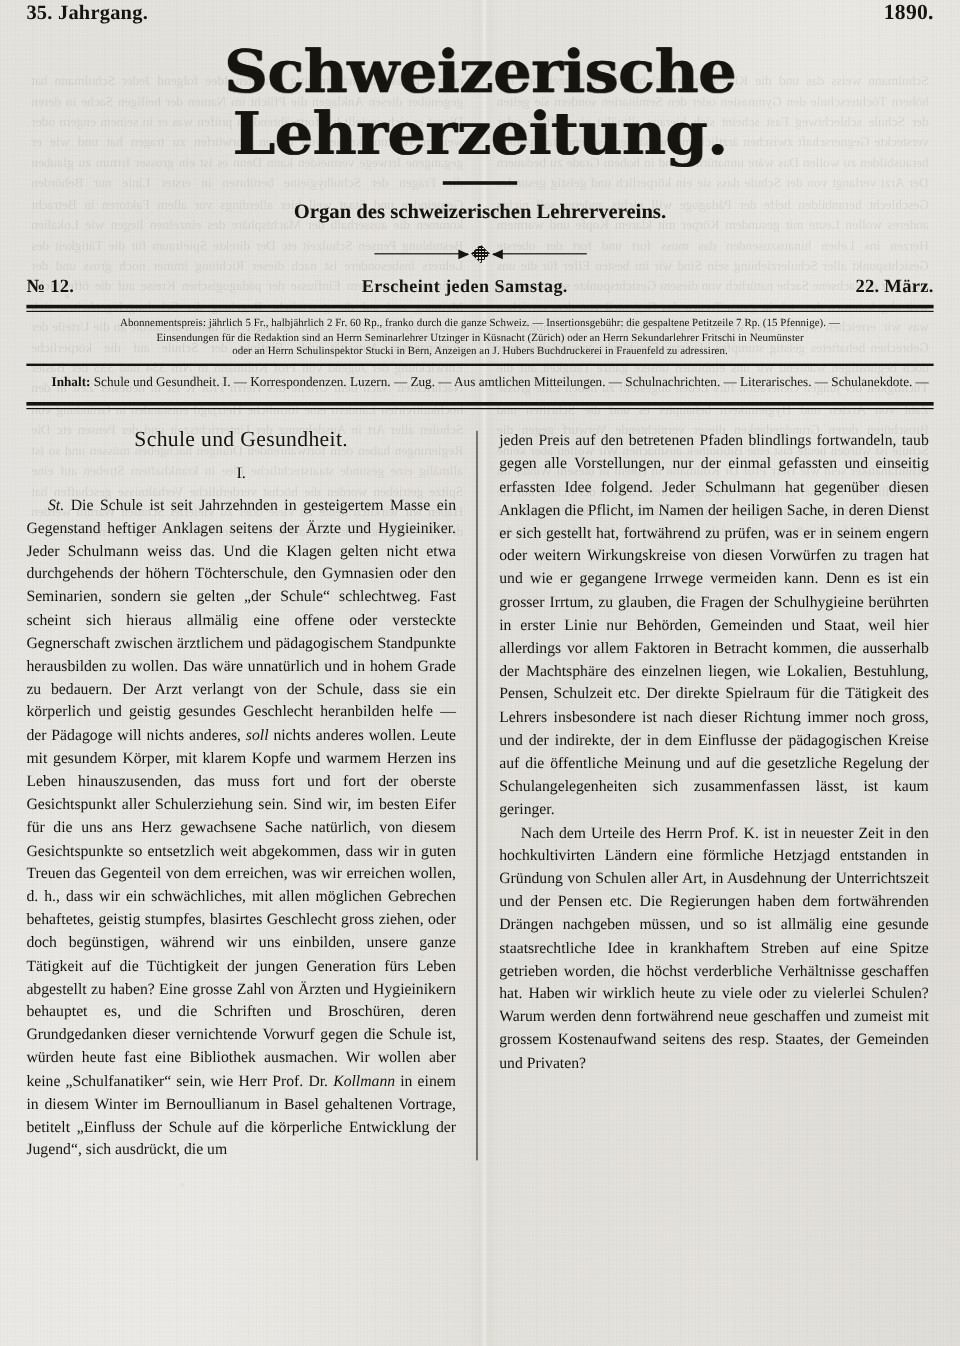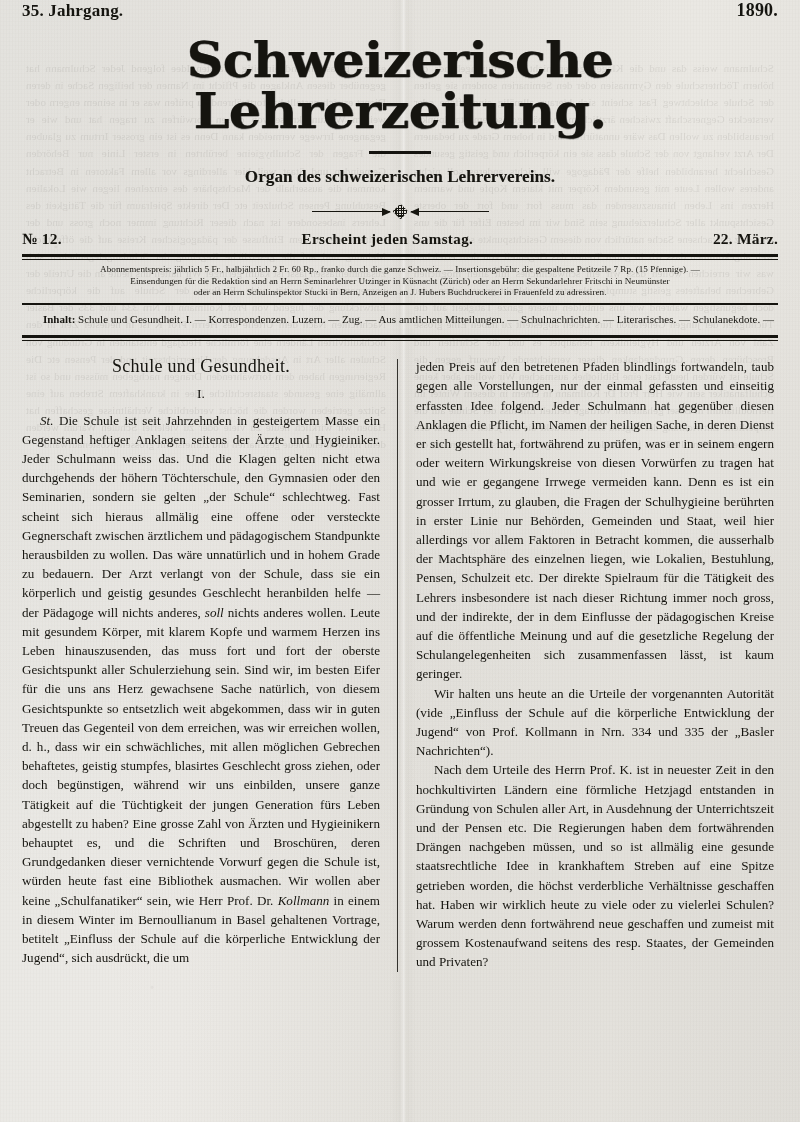--- a/index.html
+++ b/index.html
@@ -279,20 +279,19 @@
       <div class="col left">
         <h1 class="art-title">Schule und Gesundheit.</h1>
         <div class="art-section">I.</div>
         <p><i>St.</i><span> Die Schule ist seit Jahrzehnden in gesteigertem Masse ein Gegenstand heftiger Anklagen seitens der Ärzte und Hygieiniker. Jeder Schulmann weiss das. Und die Klagen gelten nicht etwa durchgehends der höhern Töchterschule, den Gymnasien oder den Seminarien, sondern sie gelten „der Schule“ schlechtweg. Fast scheint sich hieraus allmälig eine offene oder versteckte Gegnerschaft zwischen ärztlichem und pädagogischem Standpunkte herausbilden zu wollen. Das wäre unnatürlich und in hohem Grade zu bedauern. Der Arzt verlangt von der Schule, dass sie ein körperlich und geistig gesundes Geschlecht heranbilden helfe — der Pädagoge will nichts anderes, </span><i>soll</i><span> nichts anderes wollen. Leute mit gesundem Körper, mit klarem Kopfe und warmem Herzen ins Leben hinauszusenden, das muss fort und fort der oberste Gesichtspunkt aller Schulerziehung sein. Sind wir, im besten Eifer für die uns ans Herz gewachsene Sache natürlich, von diesem Gesichtspunkte so entsetzlich weit abgekommen, dass wir in guten Treuen das Gegenteil von dem erreichen, was wir erreichen wollen, d. h., dass wir ein schwächliches, mit allen möglichen Gebrechen behaftetes, geistig stumpfes, blasirtes Geschlecht gross ziehen, oder doch begünstigen, während wir uns einbilden, unsere ganze Tätigkeit auf die Tüchtigkeit der jungen Generation fürs Leben abgestellt zu haben? Eine grosse Zahl von Ärzten und Hygieinikern behauptet es, und die Schriften und Broschüren, deren Grundgedanken dieser vernichtende Vorwurf gegen die Schule ist, würden heute fast eine Bibliothek ausmachen. Wir wollen aber keine „Schulfanatiker“ sein, wie Herr Prof. Dr. </span><i>Kollmann</i><span> in einem in diesem Winter im Bernoullianum in Basel gehaltenen Vortrage, betitelt „Einfluss der Schule auf die körperliche Entwicklung der Jugend“, sich ausdrückt, die um</span></p>
       </div>
 
       <div class="divider"></div>
 
       <div class="col right">
         <p class="noindent">jeden Preis auf den betretenen Pfaden blindlings fortwandeln, taub gegen alle Vorstellungen, nur der einmal gefassten und einseitig erfassten Idee folgend. Jeder Schulmann hat gegenüber diesen Anklagen die Pflicht, im Namen der heiligen Sache, in deren Dienst er sich gestellt hat, fortwährend zu prüfen, was er in seinem engern oder weitern Wirkungskreise von diesen Vorwürfen zu tragen hat und wie er gegangene Irrwege vermeiden kann. Denn es ist ein grosser Irrtum, zu glauben, die Fragen der Schulhygieine berührten in erster Linie nur Behörden, Gemeinden und Staat, weil hier allerdings vor allem Faktoren in Betracht kommen, die ausserhalb der Machtsphäre des einzelnen liegen, wie Lokalien, Bestuhlung, Pensen, Schulzeit etc. Der direkte Spielraum für die Tätigkeit des Lehrers insbesondere ist nach dieser Richtung immer noch gross, und der indirekte, der in dem Einflusse der pädagogischen Kreise auf die öffentliche Meinung und auf die gesetzliche Regelung der Schulangelegenheiten sich zusammenfassen lässt, ist kaum geringer.</p>
-        <p>Wir halten uns heute an die Urteile der vorgenannten Autorität (vide „Einfluss der Schule auf die körperliche Entwicklung der Jugend“ von Prof. Kollmann in Nrn. 334 und 335 der „Basler Nachrichten“).</p>
         <p>Nach dem Urteile des Herrn Prof. K. ist in neuester Zeit in den hochkultivirten Ländern eine förmliche Hetzjagd entstanden in Gründung von Schulen aller Art, in Ausdehnung der Unterrichtszeit und der Pensen etc. Die Regierungen haben dem fortwährenden Drängen nachgeben müssen, und so ist allmälig eine gesunde staatsrechtliche Idee in krankhaftem Streben auf eine Spitze getrieben worden, die höchst verderbliche Verhältnisse geschaffen hat. Haben wir wirklich heute zu viele oder zu vielerlei Schulen? Warum werden denn fortwährend neue geschaffen und zumeist mit grossem Kostenaufwand seitens des resp. Staates, der Gemeinden und Privaten?</p>
       </div>
 
     </div>
 
   </div>
 </div>
 
 </body></html>

